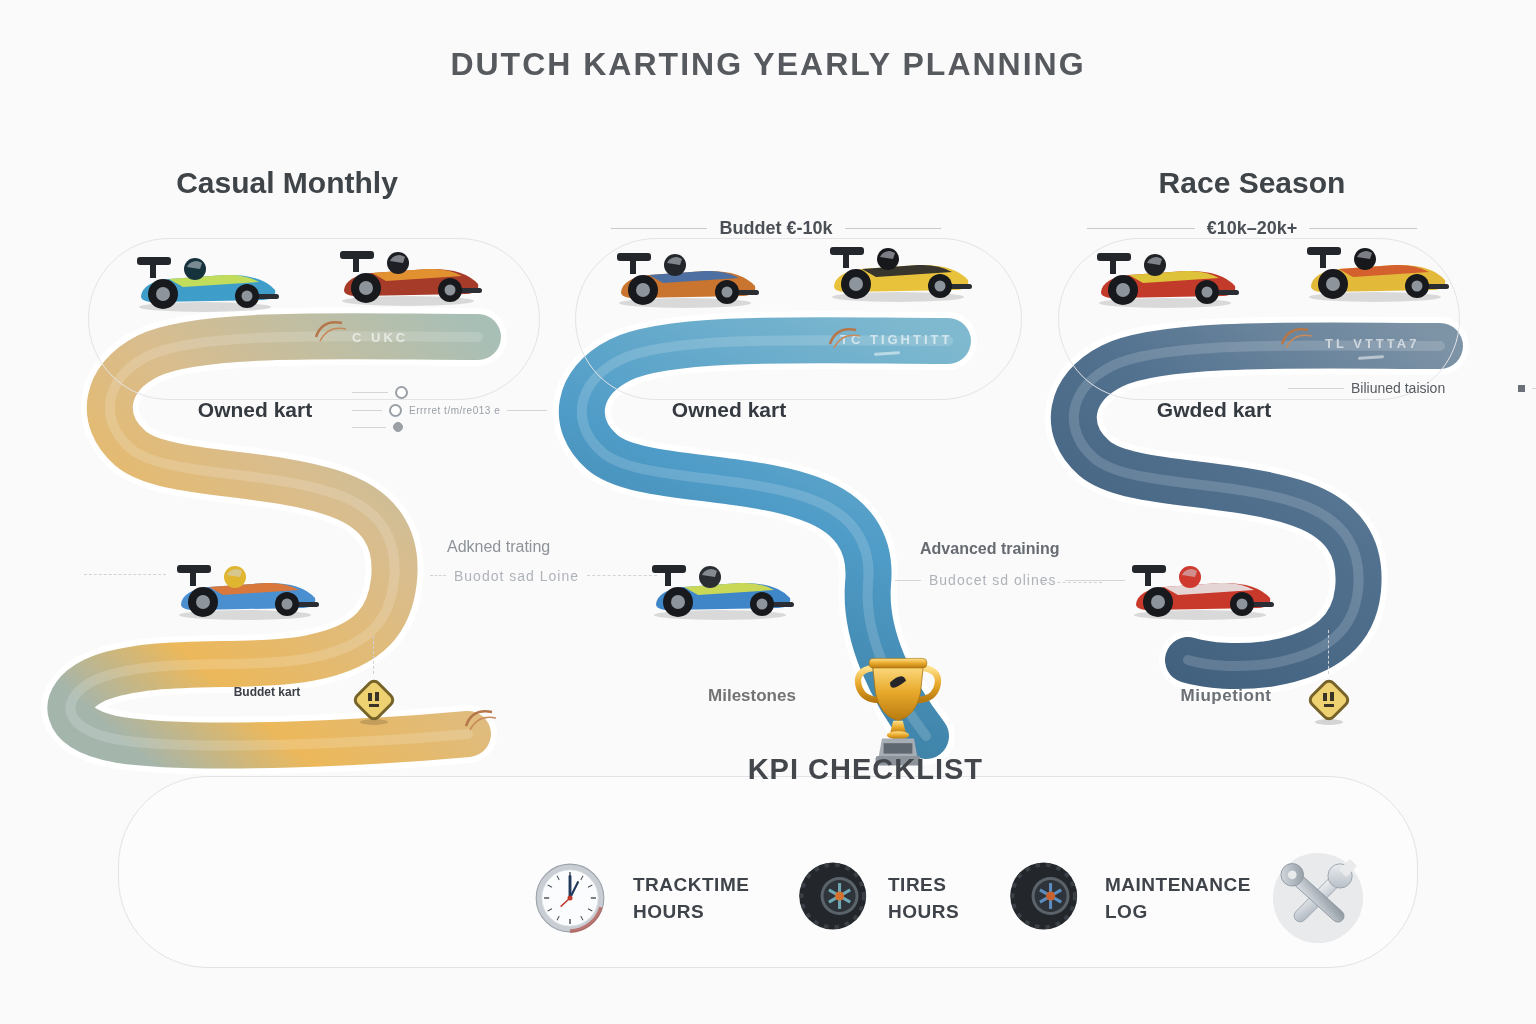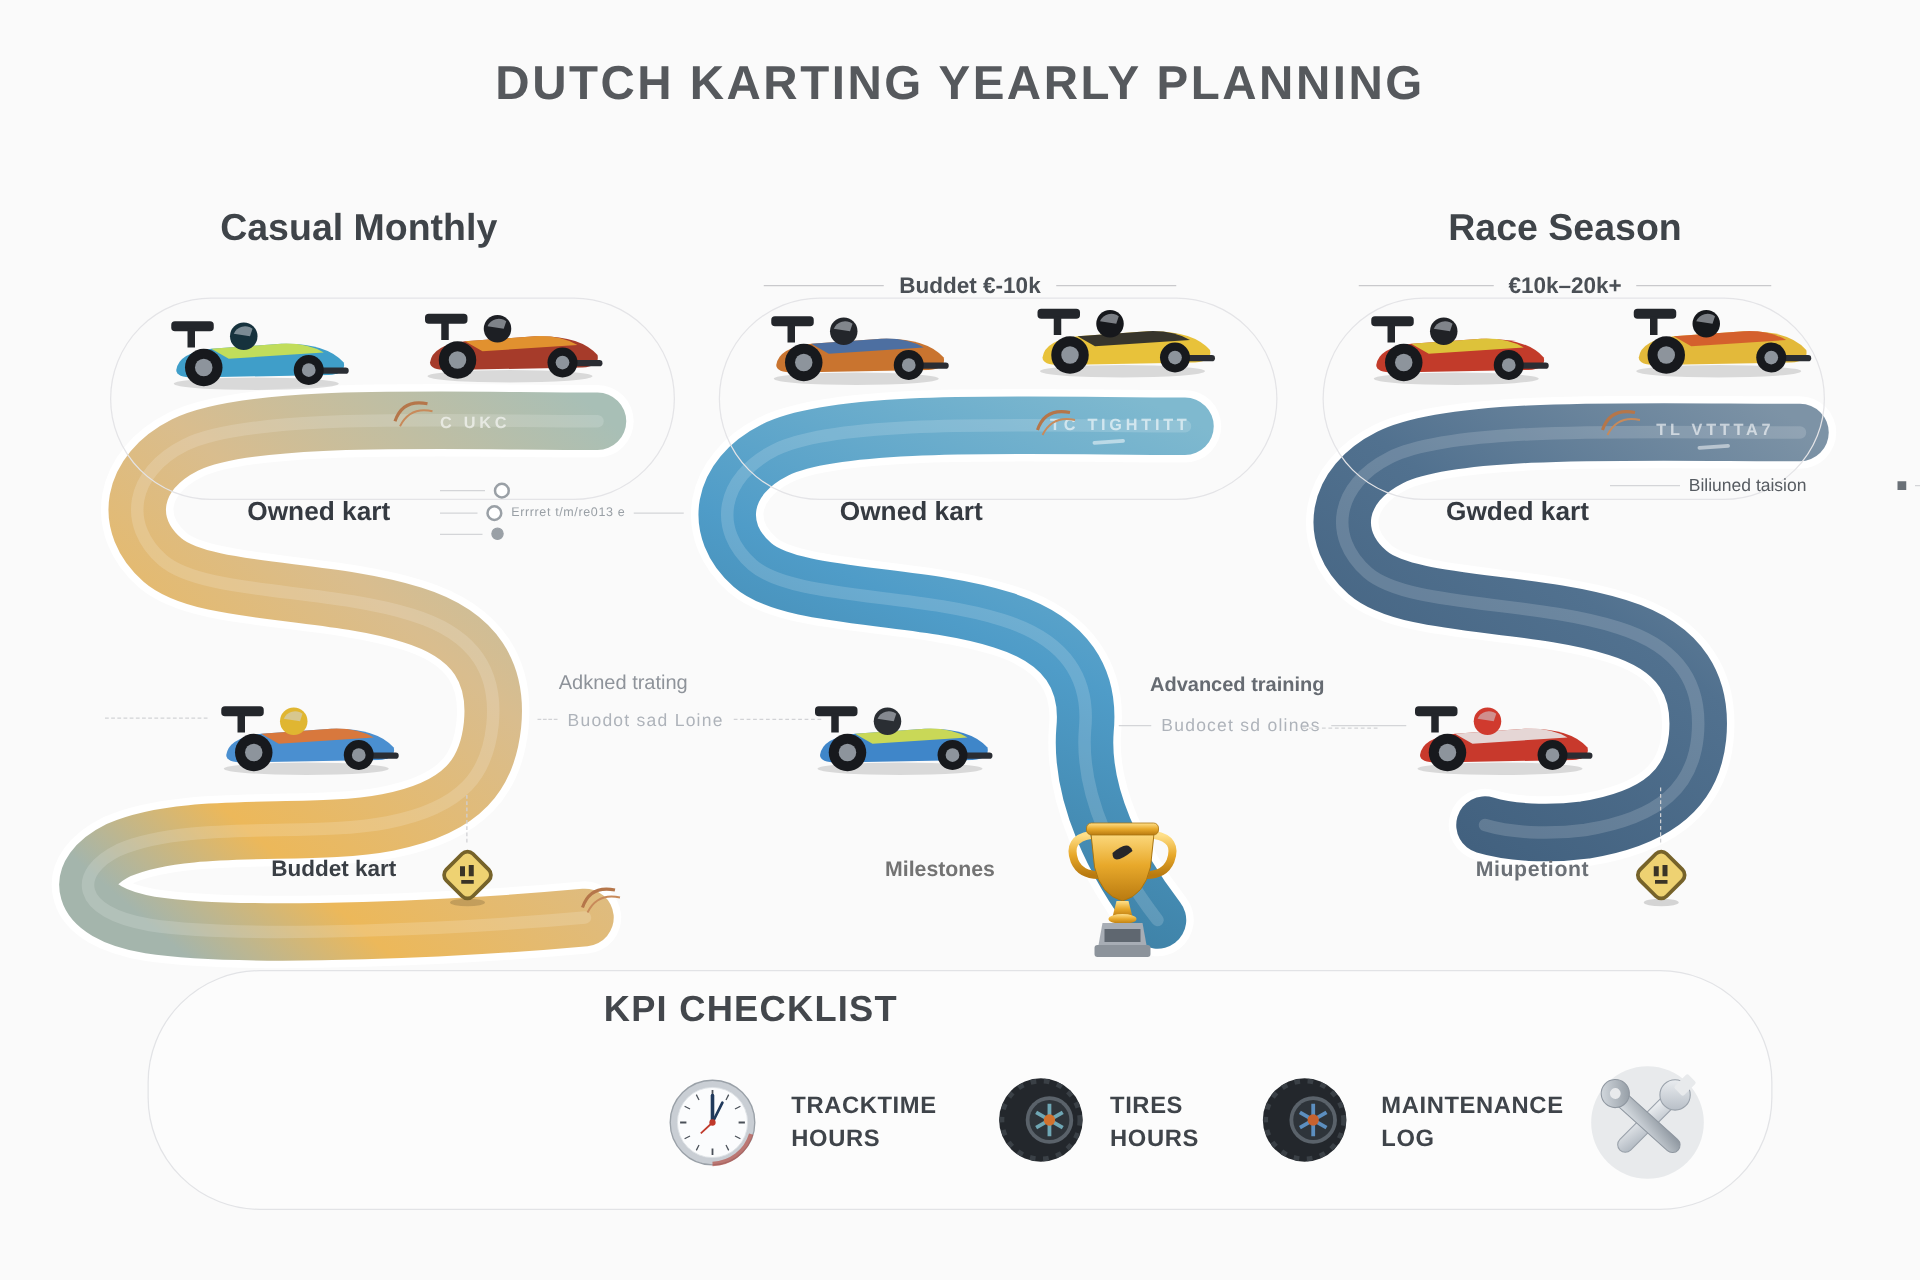--- a/index.html
+++ b/index.html
@@ -1,47 +1,47 @@
 <!DOCTYPE html>
 <html><head>
 <meta charset="utf-8">
 <style>
   html,body{margin:0;padding:0;background:#e9e9e9;}
   .stage{position:relative;width:1536px;height:1024px;background:#fafafa;overflow:hidden;
          font-family:"Liberation Sans",sans-serif;color:#3f4449;}
   .abs{position:absolute;}
-  .title{left:0;right:0;top:46px;text-align:center;font-size:38px;font-weight:700;
+  .title{left:0;right:0;top:46px;text-align:center;font-size:32px;font-weight:700;
          color:#56595d;letter-spacing:2px;}
   .col-header{width:400px;text-align:center;font-size:30px;font-weight:700;color:#3f4449;}
   .budget{width:330px;display:flex;align-items:center;gap:12px;font-size:18px;font-weight:600;color:#4b5056;}
   .budget::before,.budget::after{content:"";flex:1;height:1px;background:#c9c9cc;}
   .budget span{white-space:nowrap;}
   .band-text{color:rgba(255,255,255,.6);font-size:13px;font-weight:700;letter-spacing:3px;white-space:nowrap;}
   .kart-label{width:240px;text-align:center;font-size:21px;font-weight:700;color:#353a41;}
-  .bottom-label{width:240px;text-align:center;font-size:18px;font-weight:700;color:#3a3f45;}
+  .bottom-label{width:240px;text-align:center;font-size:12px;font-weight:700;color:#3a3f45;}
   .bottom-label.blue{color:#737373;font-weight:600;font-size:17px;}
   .bottom-label.gray{color:#6b7076;font-weight:600;font-size:17px;letter-spacing:.5px;}
   .note-big{font-size:16px;color:#666b72;font-weight:600;white-space:nowrap;}
   .note-big.faded{color:#8e939a;font-weight:400;}
   .note-sub-row{display:flex;align-items:center;gap:8px;white-space:nowrap;text-align:right;}
   .note-sub{font-size:14px;color:#aeb3ba;letter-spacing:1px;}
   .hline{height:1px;background:#d4d5d8;}
   .hline.dash{background:none;border-top:1px dashed #d2d3d6;}
   .vdash{width:0;border-left:1px dashed #cfd0d3;}
   .note-row{display:flex;align-items:center;gap:7px;white-space:nowrap;}
   .note-txt{font-size:14px;color:#565b61;}
   .note-txt.small{font-size:13px;color:#6a7077;}
   .note-txt.micro{font-size:10px;color:#9aa0a6;letter-spacing:.5px;}
   .bullet-o{width:9px;height:9px;border:2px solid #9aa0a6;border-radius:50%;background:#fff;flex:none;}
   .bullet-o.filled{background:#9aa0a6;width:8px;height:8px;border-width:1px;}
   .bullet-sq{width:7px;height:7px;background:#6a7077;flex:none;}
   .ellipse-outline{border:1px solid #e4e4e7;border-radius:999px;}
   .kpi-box{left:118px;top:776px;width:1298px;height:190px;border:1.5px solid #e2e3e6;
            border-radius:90px;background:rgba(255,255,255,.35);}
-  .kpi-title{left:483px;top:792px;width:500px;text-align:left;font-size:29px;font-weight:700;
+  .kpi-title{left:483px;top:753px;width:500px;text-align:right;font-size:29px;font-weight:700;
              color:#43474c;letter-spacing:1px;}
   .kpi-label{font-size:19px;font-weight:700;color:#3f444a;line-height:1.4;white-space:pre-line;letter-spacing:.5px;}
   .white-dash{height:3px;background:rgba(255,255,255,.5);border-radius:2px;transform:rotate(-4deg);}
   svg.icon{display:block;}
 </style>
 </head>
 <body>
 
 <div class="stage">
 

